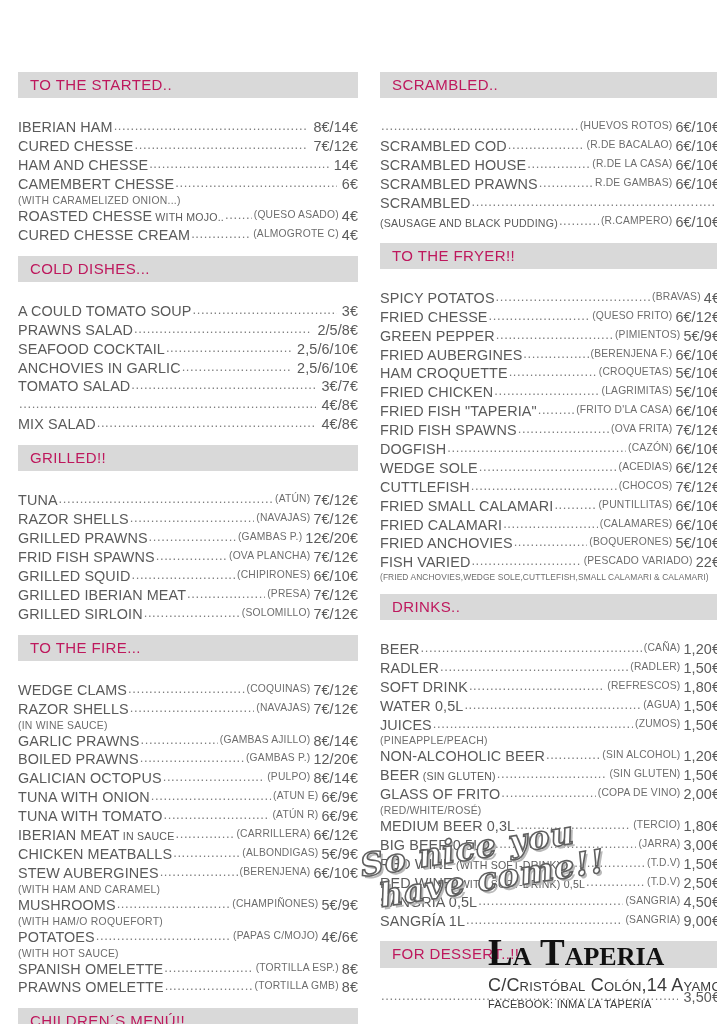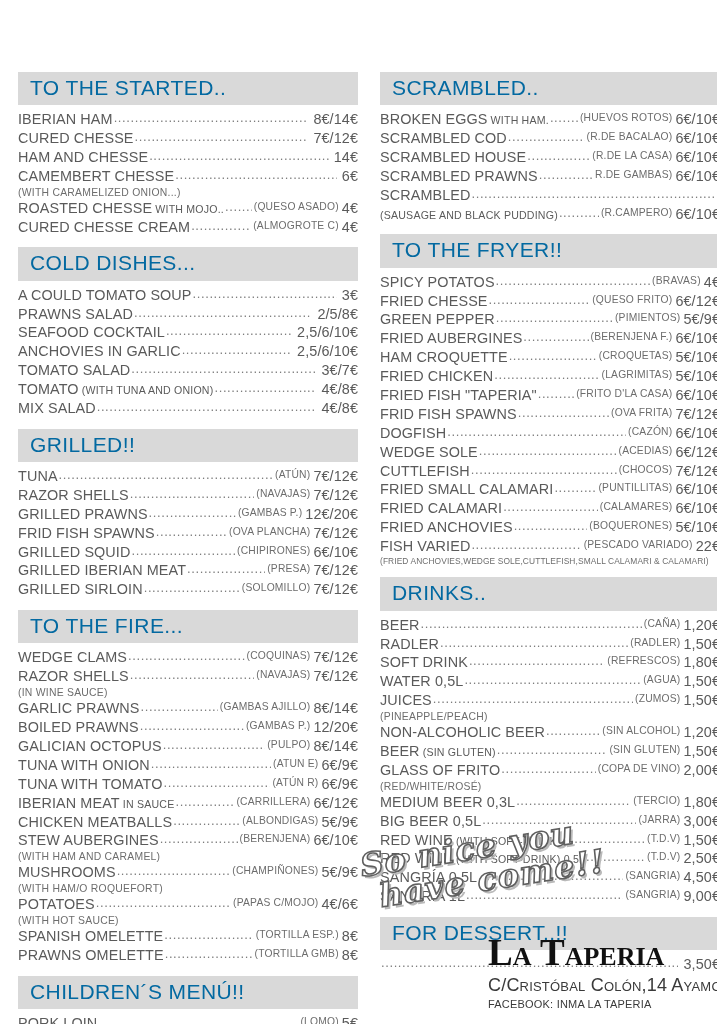--- a/index.html
+++ b/index.html
@@ -17,25 +17,25 @@
     box-sizing:border-box;
     display:flex;
     gap:22px;
     align-items:flex-start;
   }
   .col{ width:340px; flex:0 0 340px; }
 
   
   .sec-head{
     background:#d9d9d9;
-    color:#0369a1;
-    font-size:21px;
+    color:#be185d;
+    font-size:15px;
     letter-spacing:.4px;
     padding:4px 0 5px 12px;
-    margin:0 0 5px 0;
+    margin:0 0 20px 0;
     font-weight:400;
     line-height:1.15;
   }
   .sec{ margin-bottom:11px; }
   .sec:last-child{ margin-bottom:0; }
 
   
   .row{
     display:flex;
     align-items:baseline;
@@ -215,21 +215,20 @@
           <span class="es"></span>
           <span class="pr">2,5/6/10€</span>
         </div>
         <div class="row">
           <span class="nm"><span>TOMATO SALAD</span></span>
           <span class="dots"></span>
           <span class="es"></span>
           <span class="pr">3€/7€</span>
         </div>
         <div class="row">
-          <span class="nm"><span>TOMATO</span><span class="sm"> (WITH TUNA AND ONION)</span></span>
           <span class="dots"></span>
           <span class="es"></span>
           <span class="pr">4€/8€</span>
         </div>
         <div class="row">
           <span class="nm"><span>MIX SALAD</span></span>
           <span class="dots"></span>
           <span class="es"></span>
           <span class="pr">4€/8€</span>
         </div>
@@ -383,21 +382,20 @@
           <span class="dots"></span>
           <span class="es">(NUGGETS)</span>
           <span class="pr">5€</span>
         </div>
       </div>
     </div>
   <div class="col" id="col-1">
       <div class="sec">
         <div class="sec-head">SCRAMBLED..</div>
         <div class="row">
-          <span class="nm"><span>BROKEN EGGS</span><span class="sm"> WITH HAM.</span></span>
           <span class="dots"></span>
           <span class="es">(HUEVOS ROTOS)</span>
           <span class="pr">6€/10€</span>
         </div>
         <div class="row">
           <span class="nm"><span>SCRAMBLED COD</span></span>
           <span class="dots"></span>
           <span class="es">(R.DE BACALAO)</span>
           <span class="pr">6€/10€</span>
         </div>

